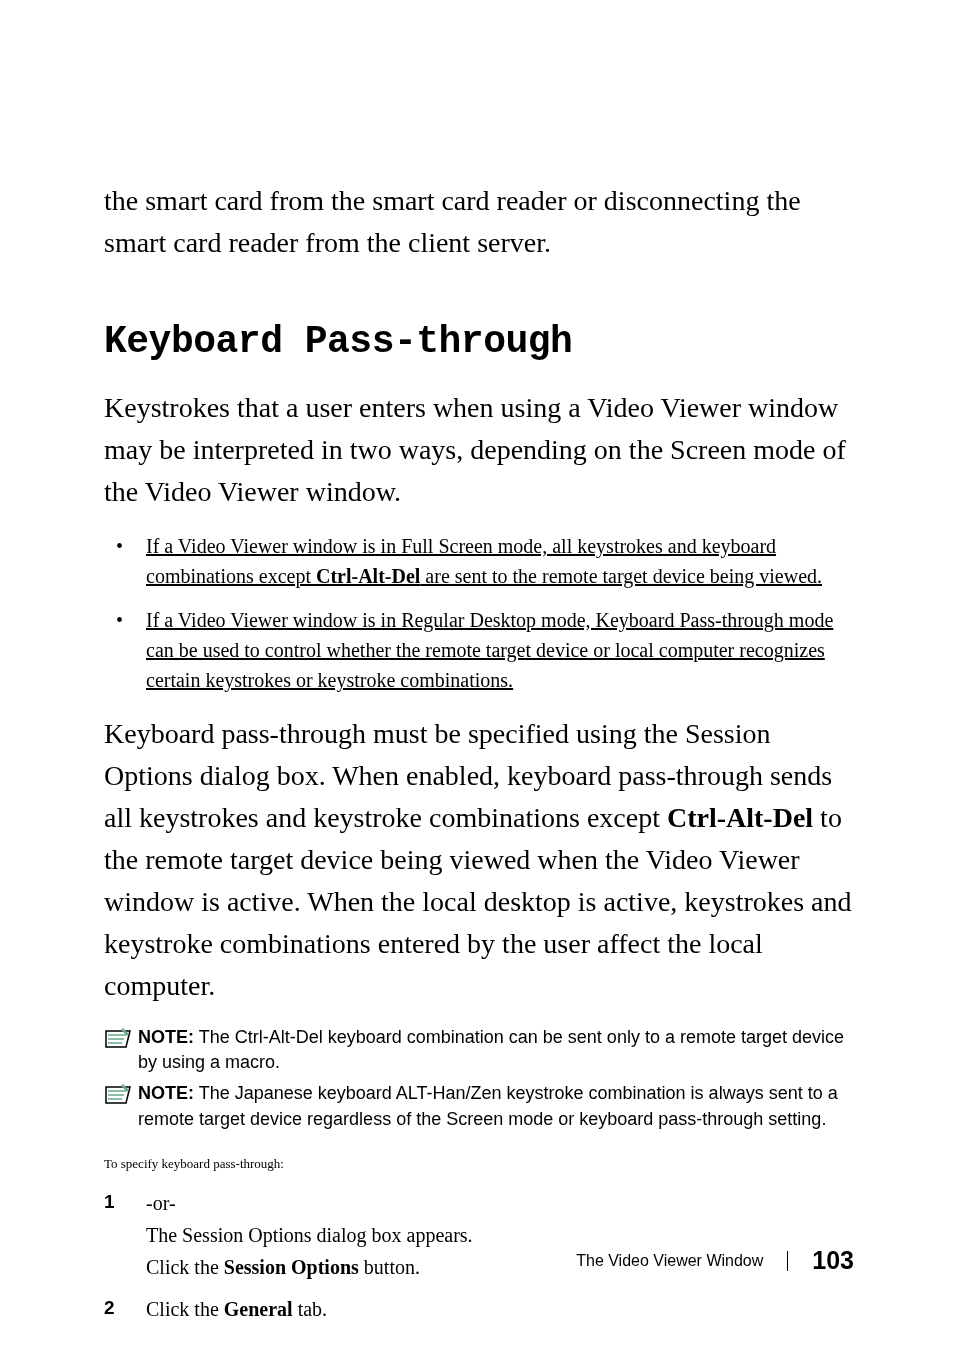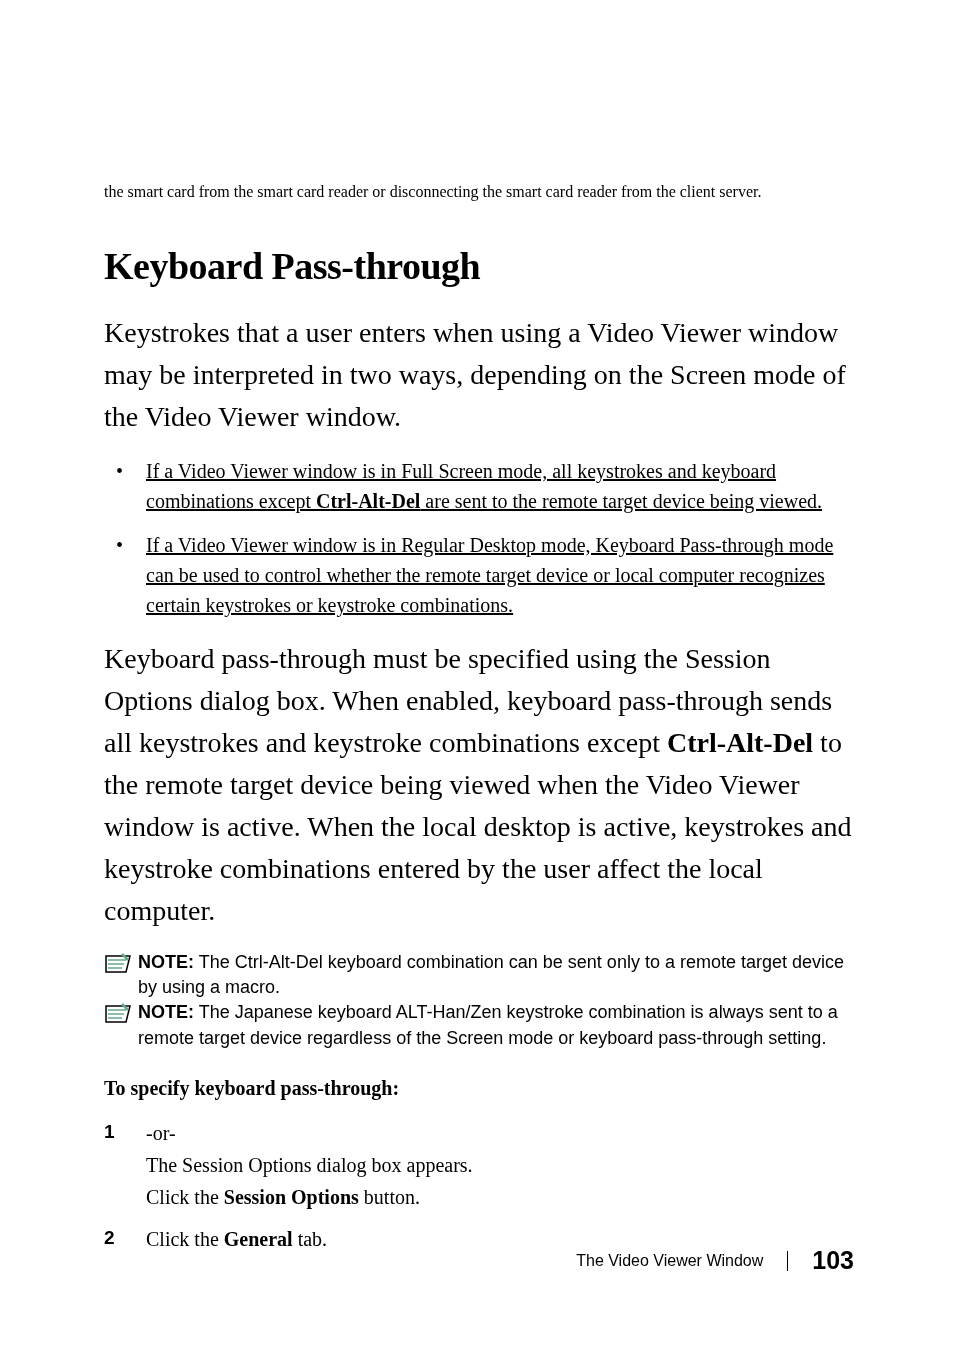--- a/index.html
+++ b/index.html
@@ -12,41 +12,40 @@
       height: 1351px;
       font-family: Georgia, 'Times New Roman', serif;
       color: #000;
       background: #fff;
       position: relative;
     }
     .page {
       padding: 180px 100px 0 104px;
     }
     .intro-text {
-      font-size: 16px;
+      font-size: 28px;
       line-height: 1.5;
-      margin-bottom: 40px;
+      margin-bottom: 56px;
     }
     h1 {
-      font-family: Liberation Serif, serif;
+      font-family: Liberation Mono, monospace;
       font-size: 38px;
       font-weight: bold;
       letter-spacing: -0.5px;
       margin-bottom: 24px;
     }
     .body-para {
       font-size: 28px;
       line-height: 1.5;
       margin-bottom: 18px;
     }
     .list-para {
-      font-size: 20px;
+      font-size: 13px;
       line-height: 1.5;
       margin-top: 14px;
-      font-weight: bold;
     }
     ul {
       list-style: none;
       margin-bottom: 18px;
     }
     ul li {
       font-size: 20px;
       line-height: 1.5;
       padding-left: 42px;
       position: relative;
@@ -58,20 +57,21 @@
       position: absolute;
       left: 12px;
       top: 0;
     }
     .bold {
       font-weight: bold;
     }
     .note-block {
       display: flex;
       align-items: flex-start;
+      margin-bottom: 6px;
     }
     .note-icon {
       flex: 0 0 auto;
       width: 28px;
       height: 24px;
       margin-right: 6px;
       margin-top: 2px;
     }
     .note-text {
       font-family: Arial, Helvetica, sans-serif;

